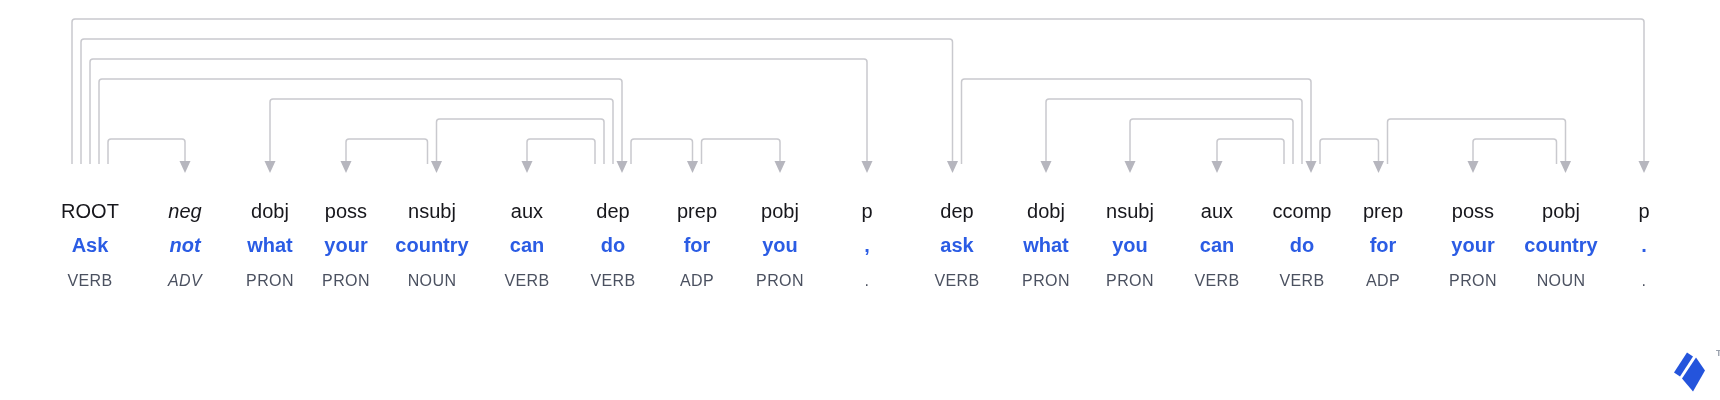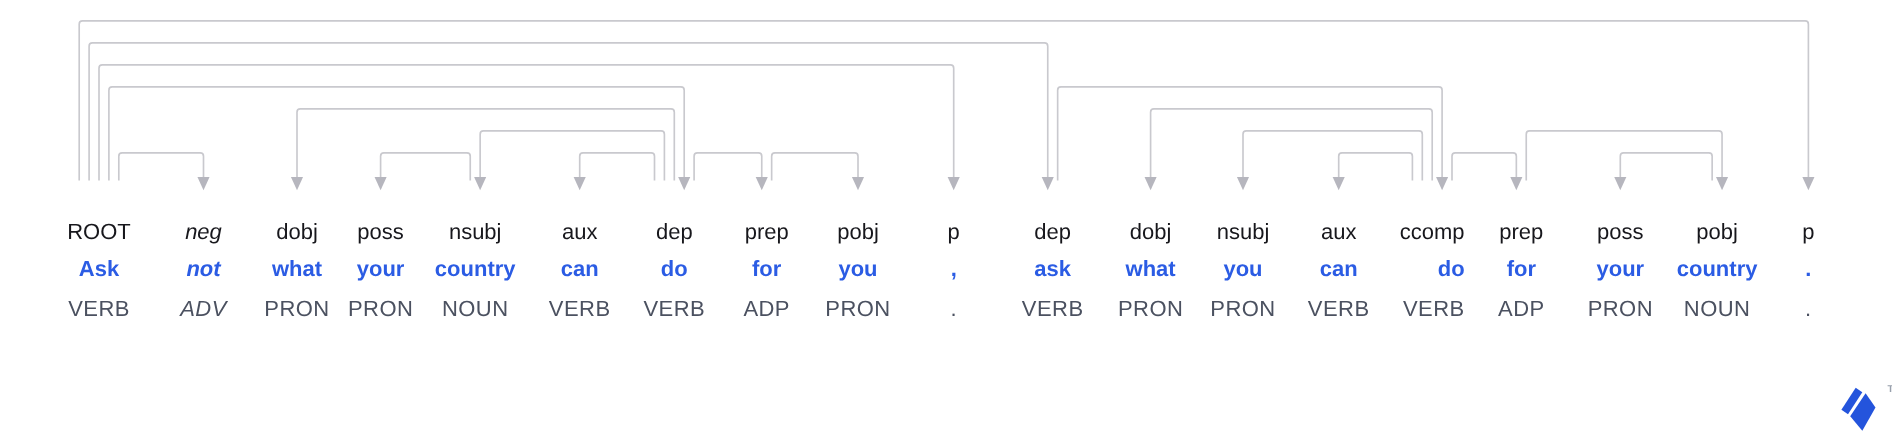--- a/index.html
+++ b/index.html
@@ -16,21 +16,21 @@
   }
   #canvas{position:absolute;inset:0;width:1720px;height:400px;}
   #arcs{position:absolute;left:0;top:0;}
   #tokens{position:absolute;left:0;top:0;width:100%;height:100%;}
   .token{
     position:absolute;top:199px;transform:translateX(-50%);
     text-align:center;white-space:nowrap;
   }
   .dep{font-size:20px;line-height:24px;color:var(--dep-label);}
   .word{font-size:20px;line-height:26px;font-weight:bold;color:var(--word-blue);margin-top:9px;}
-  .pos{font-size:20px;line-height:20px;color:var(--pos-tag);margin-top:13px;letter-spacing:.4px;}
+  .pos{font-size:16px;line-height:20px;color:var(--pos-tag);margin-top:13px;letter-spacing:.4px;}
   #logo{position:absolute;left:1670px;top:349px;width:38px;height:47px;}
   #logo svg{display:block;}
   #tm{
     position:absolute;left:1704px;top:348px;
     font-size:9px;font-weight:bold;letter-spacing:.5px;color:var(--tm-gray);margin-left:12px;
   }
 </style>
 </head>
 <body>
 
@@ -137,21 +137,21 @@
       <div class="token" style="left: 1130px;">
         <div class="dep">nsubj</div>
         <div class="word">you</div>
         <div class="pos">PRON</div>
       </div>
       <div class="token" style="left: 1217px;">
         <div class="dep">aux</div>
         <div class="word">can</div>
         <div class="pos">VERB</div>
       </div>
-      <div class="token" style="left: 1302px; text-align: right;">
+      <div class="token" style="left: 1302px;">
         <div class="dep">ccomp</div>
         <div class="word">do</div>
         <div class="pos">VERB</div>
       </div>
       <div class="token" style="left: 1383px;">
         <div class="dep">prep</div>
         <div class="word">for</div>
         <div class="pos">ADP</div>
       </div>
       <div class="token" style="left: 1473px;">

